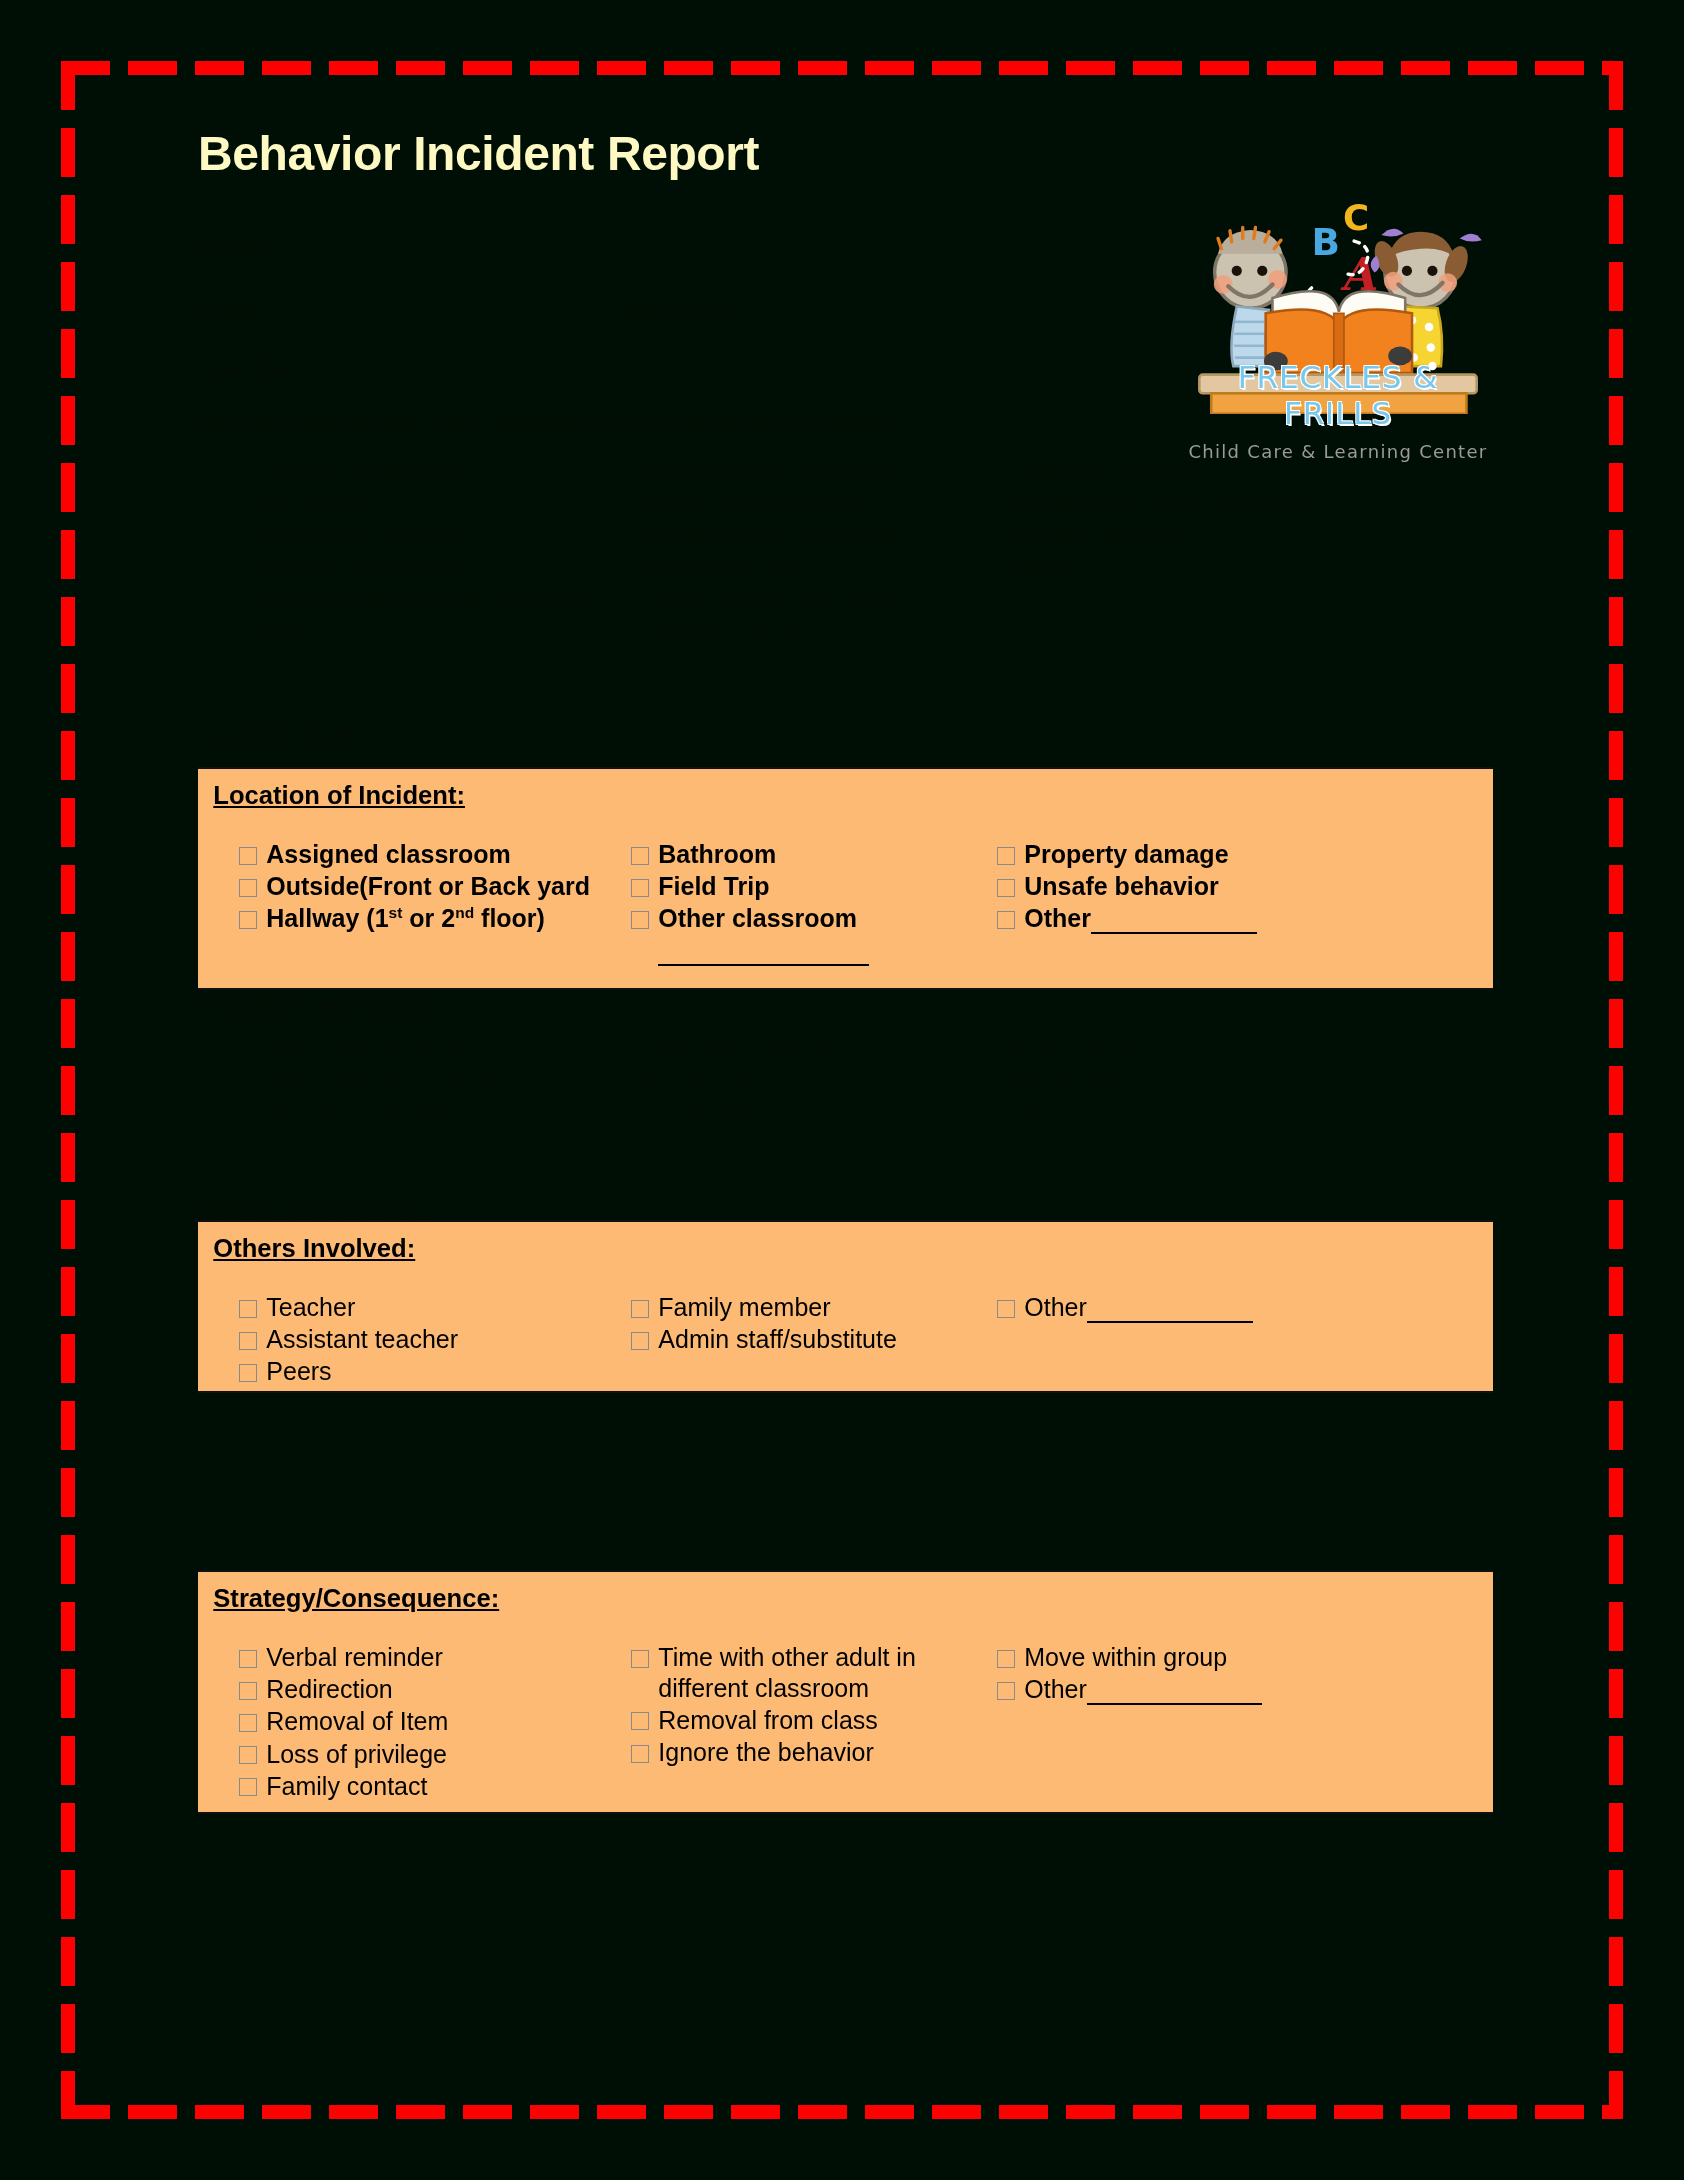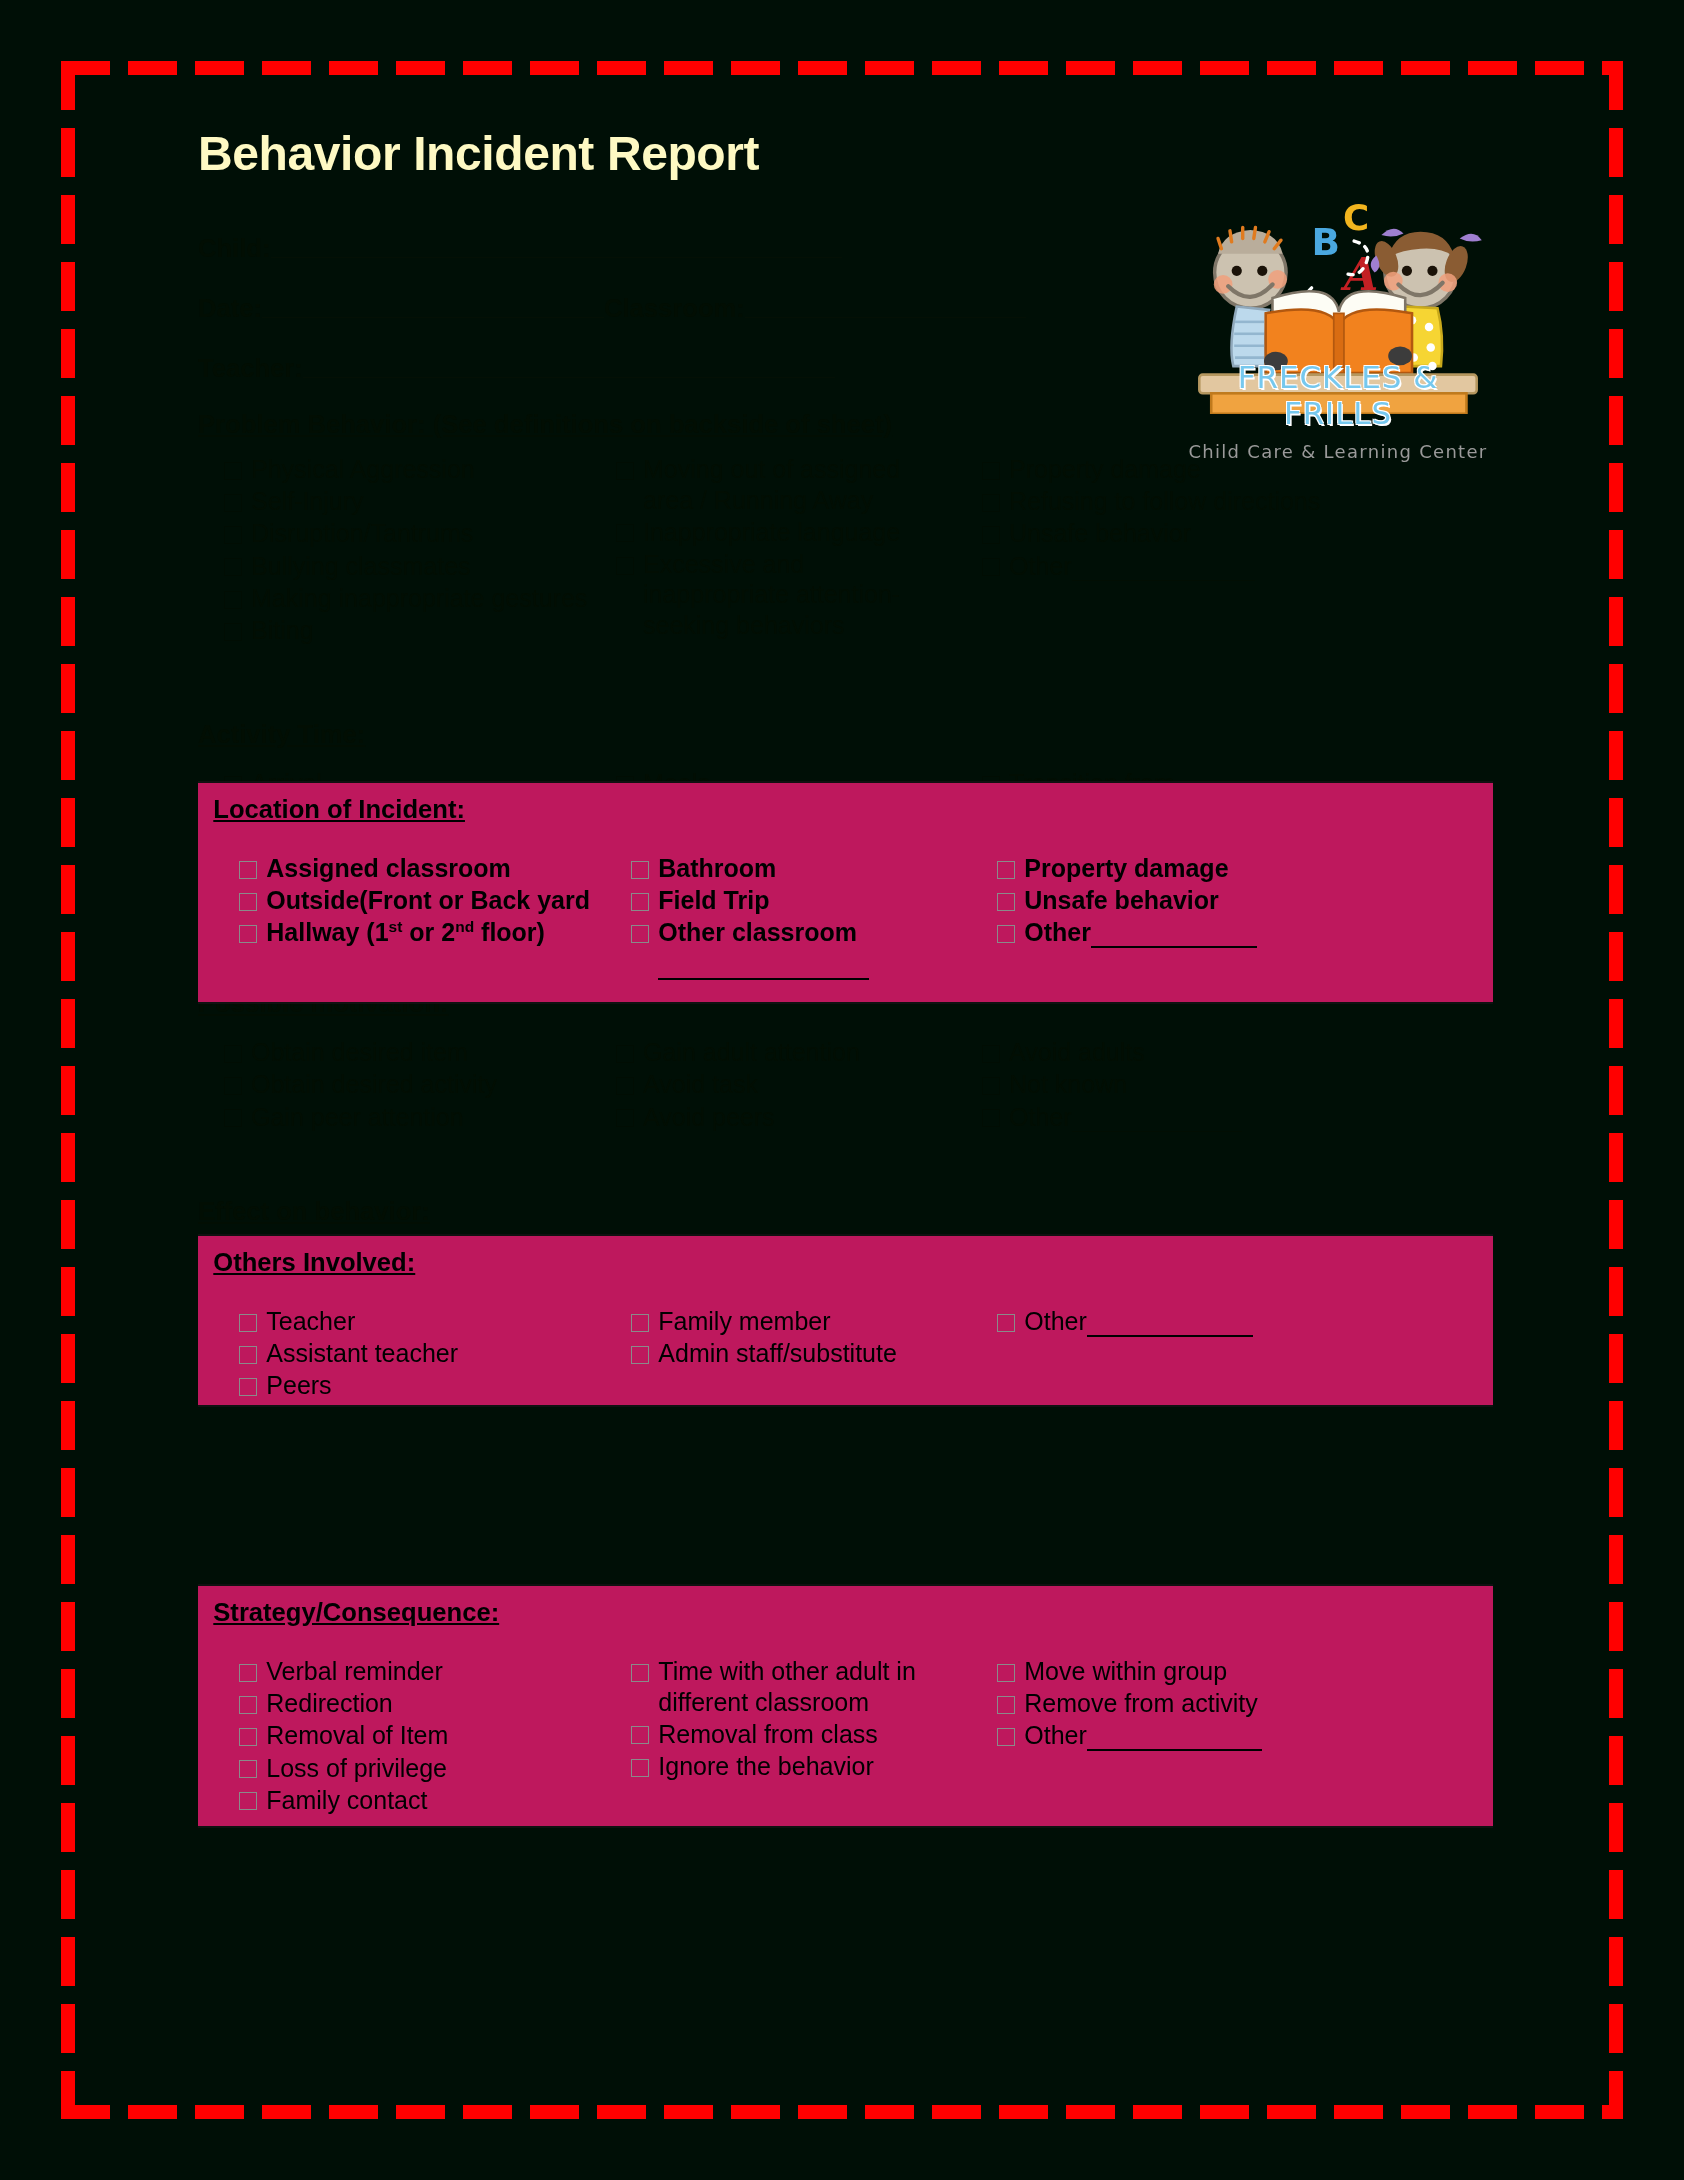--- a/index.html
+++ b/index.html
@@ -117,27 +117,26 @@
 
   .under {
     display: inline-block;
     border-bottom: 1.7px solid currentColor;
     vertical-align: bottom;
   }
 
   
   .panel {
     position: absolute;
-    background: #be185d;
+    background: #fdba74;
     border-top: 2.6px solid #111;
     border-bottom: 2.6px solid #111;
     color: #000;
     padding: 12px 0 10.2px 15.3px;
     z-index: 5;
-    margin-top: 14px;
   }
   .panel .section-head { color: #000; font-size: 25.6px; }
   .panel ul.cb li { color: #000; }
   .panel .box { opacity: 1; border-color: #8a8a8a; }
   .panel .spacer { height: 29px; }
 
   #panel-location { left: 198px; top: 767px;  width: 1295px; height: 223px; }
   #panel-others   { left: 198px; top: 1220px; width: 1295px; height: 173px; }
   #panel-strategy { left: 198px; top: 1570px; width: 1295px; height: 244px; }
 
@@ -612,24 +611,20 @@
             <span class="cont">Ignore the behavior</span>
           </li>
       </ul>
       <ul class="cb">
         <li>
             <span class="box"></span>
             <span class="cont">Move within group</span>
           </li>
         <li>
             <span class="box"></span>
-            <span class="cont">Remove from activity</span>
-          </li>
-        <li>
-            <span class="box"></span>
             <span class="cont"><span>Other</span><span class="under" style="width:175px;border-bottom-width:2.6px;"></span></span>
           </li>
       </ul>
     </div>
   </div>
 
 </div>
 
 
 </body></html>

